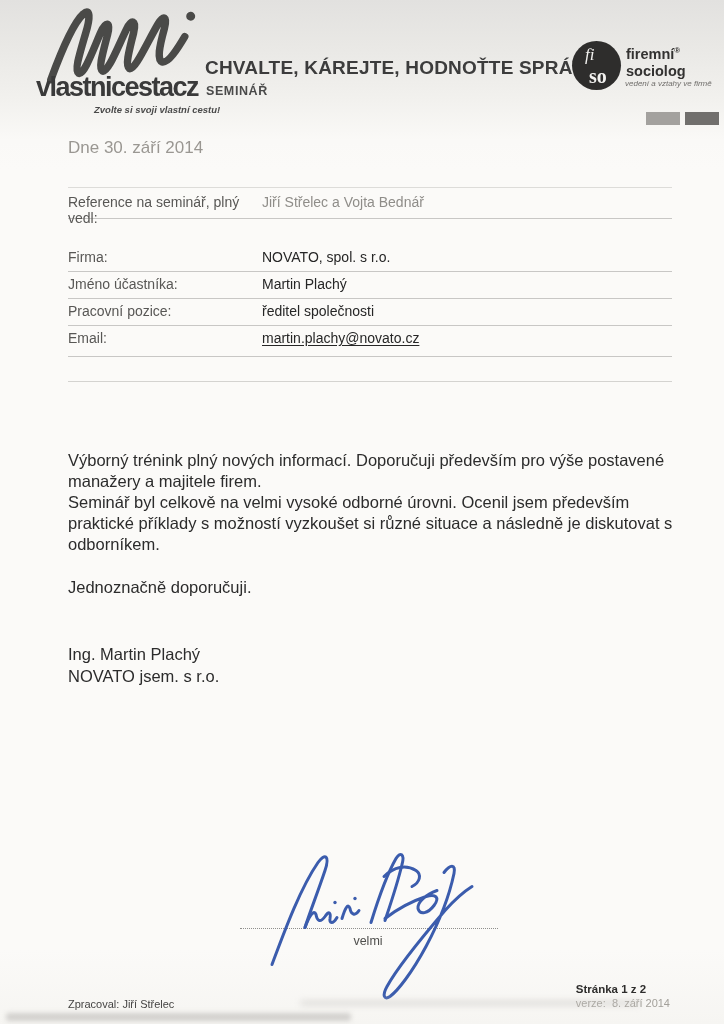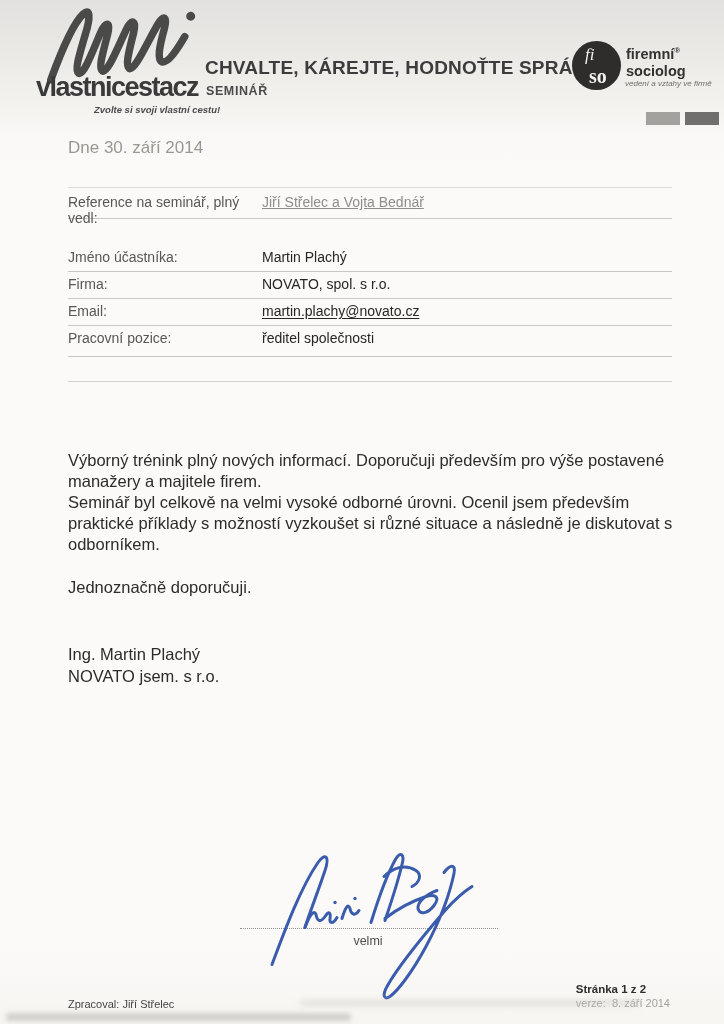--- a/index.html
+++ b/index.html
@@ -33,21 +33,21 @@
   .partner-tag{ left:625px; top:79px; font-size:8px; font-style:italic; color:#6f6d6a; }
   .blockA{ left:646px; top:112px; width:34px; height:13px; background:#a3a19e; }
   .blockB{ left:685px; top:112px; width:34px; height:13px; background:#716f6d; }
 
   .dateline{ left:68px; top:138px; font-size:17px; color:#9a9792; }
 
   
   .hairline-top{ left:68px; top:187px; width:604px; border-top:1px solid #dddcd9; }
   .ref-row{ left:68px; top:194px; width:604px; height:25px; display:flex; border-bottom:1px solid #c8c7c5; font-size:14px; }
   .ref-row .lbl{ flex:0 0 194px; color:#585755; }
-  .ref-row .val{ color:#8f8d89;text-decoration:underline; }
+  .ref-row .val{ color:#8f8d89; }
   .form-rows{ left:68px; top:245px; width:604px; font-size:14px; }
   .frow{ display:flex; height:27px; padding-top:4px; border-bottom:1px solid #c8c7c5; }
   .frow:last-child{ height:31px; }
   .frow .lbl{ flex:0 0 194px; color:#585755; }
   .frow .val{ color:#262626; }
   .frow .val.u{ text-decoration:underline; text-underline-offset:2px; font-weight:500; }
   .hairline-bottom{ left:68px; top:381px; width:604px; border-top:1px solid #d4d3d0; }
 
   
   .bodytext{ left:68px; top:450px; width:630px; font-size:16.5px; line-height:21px; color:#2c2c2c; }
@@ -98,34 +98,34 @@
 
 <div class="abs hairline-top"></div>
 
 <div class="abs ref-row">
   <span class="lbl">Reference na seminář, plný vedl:</span>
   <span class="val">Jiří Střelec a Vojta Bednář</span>
 </div>
 
 <div class="abs form-rows">
   <div class="frow">
+    <span class="lbl">Firma:</span>
+    <span class="val">NOVATO, spol. s r.o.</span>
+  </div>
+  <div class="frow">
     <span class="lbl">Jméno účastníka:</span>
     <span class="val">Martin Plachý</span>
   </div>
   <div class="frow">
-    <span class="lbl">Firma:</span>
-    <span class="val">NOVATO, spol. s r.o.</span>
+    <span class="lbl">Pracovní pozice:</span>
+    <span class="val">ředitel společnosti</span>
   </div>
   <div class="frow">
     <span class="lbl">Email:</span>
     <span class="val u">martin.plachy@novato.cz</span>
-  </div>
-  <div class="frow">
-    <span class="lbl">Pracovní pozice:</span>
-    <span class="val">ředitel společnosti</span>
   </div>
 </div>
 
 <div class="abs hairline-bottom"></div>
 
 <div class="abs bodytext">
   <div>Výborný trénink plný nových informací. Doporučuji především pro výše postavené manažery a majitele firem.</div>
   <div>Seminář byl celkově na velmi vysoké odborné úrovni. Ocenil jsem především praktické příklady s možností vyzkoušet si různé situace a následně je diskutovat s odborníkem.</div>
   <div class="p3">Jednoznačně doporučuji.</div>
 </div>

